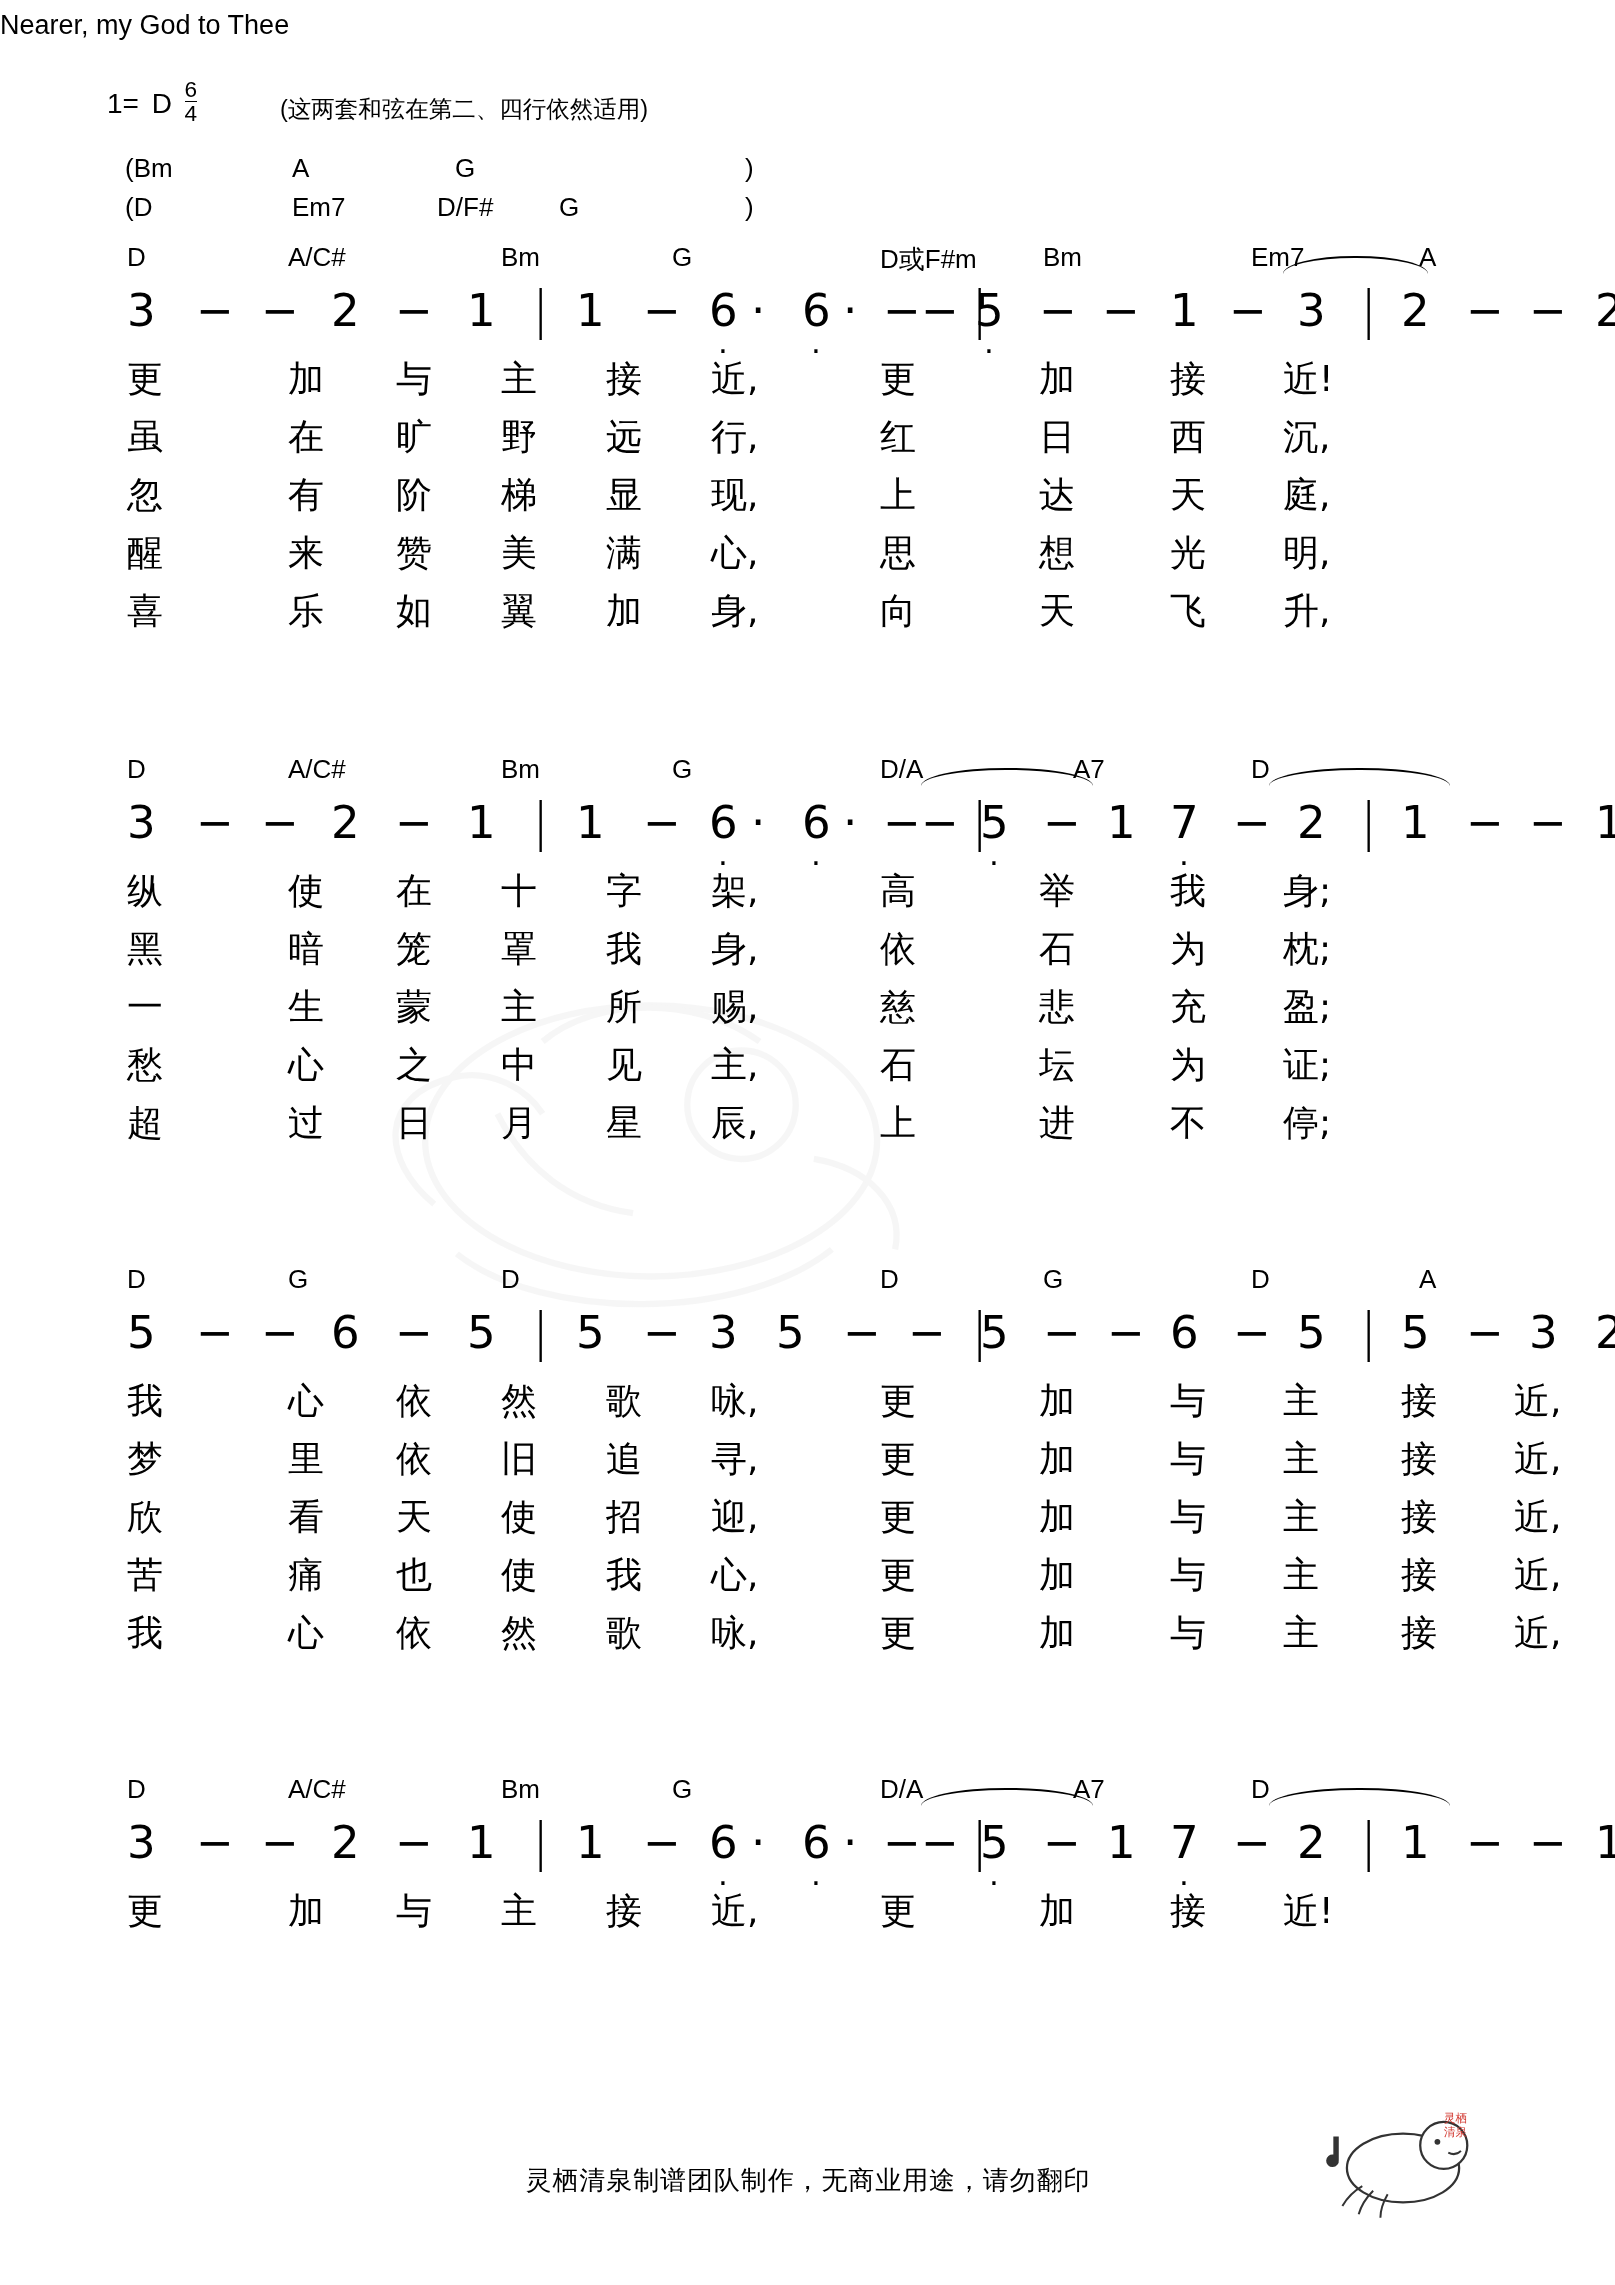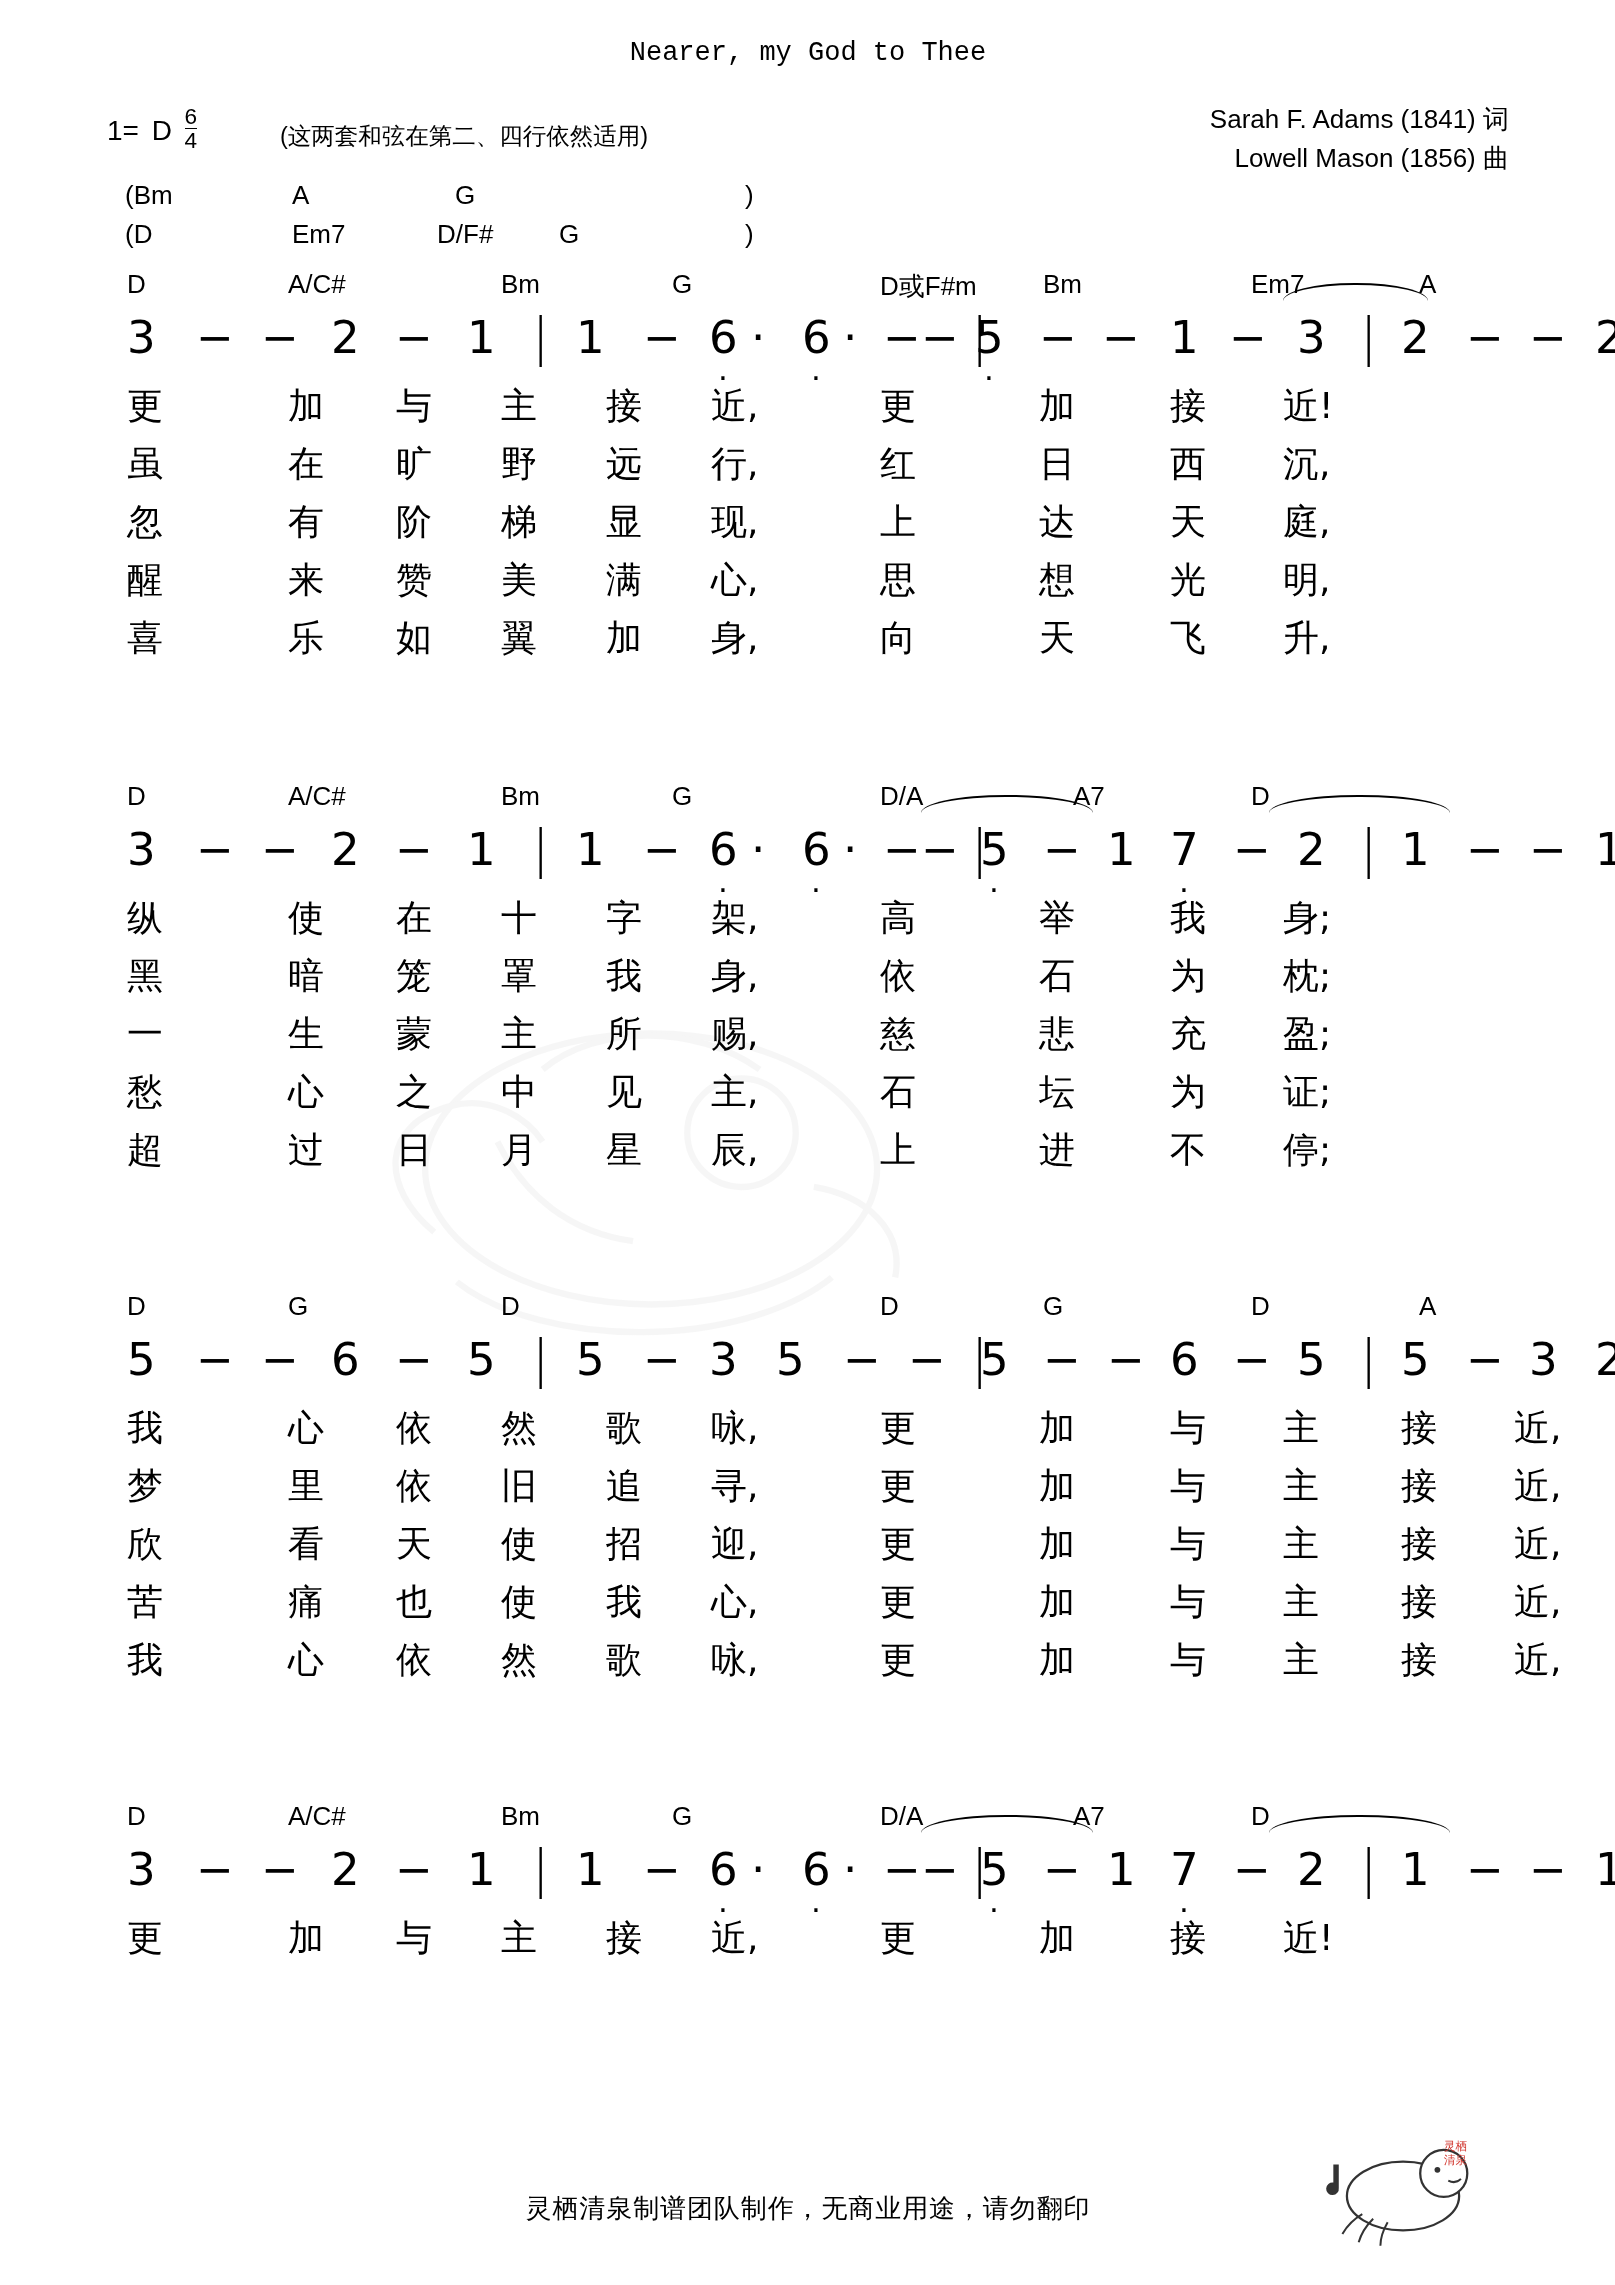--- a/index.html
+++ b/index.html
@@ -16,24 +16,23 @@
   
   .title{
     text-align:center;
     font-size:58px;
     font-weight:bold;
     letter-spacing:1.8px;
     margin-top:109px;
     font-family:"DejaVu Sans","Liberation Sans",sans-serif;
   }
   .subtitle{
-    text-align:center;
     font-size:27px;
-    margin-top:38px;
-    font-family:Liberation Mono, monospace;
+    margin-top:10px;
+    font-family:Liberation Sans, sans-serif;
   }
 
   .meta-row{
     position:relative;
     height:83px;
     margin-top:27px;
   }
   .keysig{
     position:absolute;left:107px;top:12.7px;
     font-size:28px;
@@ -143,24 +142,20 @@
   <div class="meta-row">
     <div class="keysig">
       <span>1=</span>
       <span>D</span>
       <span class="frac">
         <span class="num">6</span>
         <span class="den">4</span>
       </span>
     </div>
     <div class="note-paren">(这两套和弦在第二、四行依然适用)</div>
-    <div class="credits">
-      <div>Sarah F. Adams (1841) 词</div>
-      <div>Lowell Mason (1856) 曲</div>
-    </div>
   </div>
 
   <div class="prechords">
     <div class="line">
       <span style="left:18px">(Bm</span>
       <span style="left:185px">A</span>
       <span style="left:348px">G</span>
       <span style="left:638px">)</span>
     </div>
     <div class="line">

